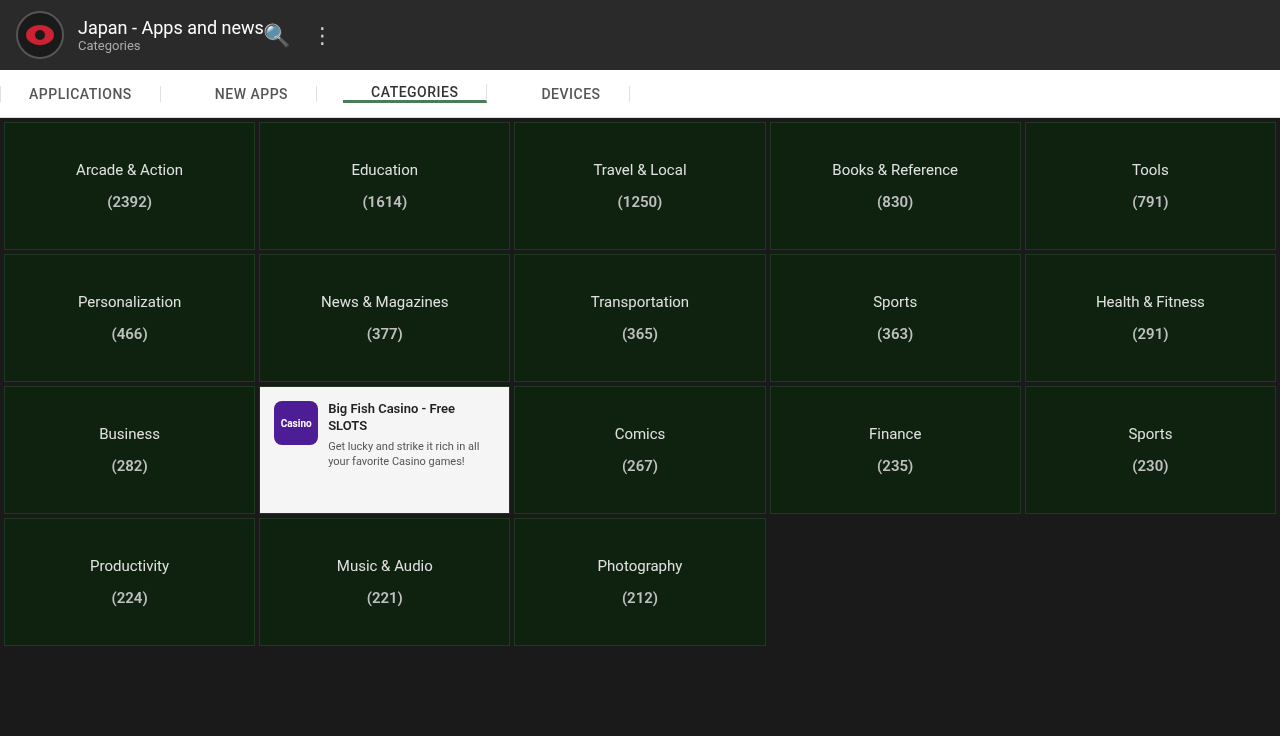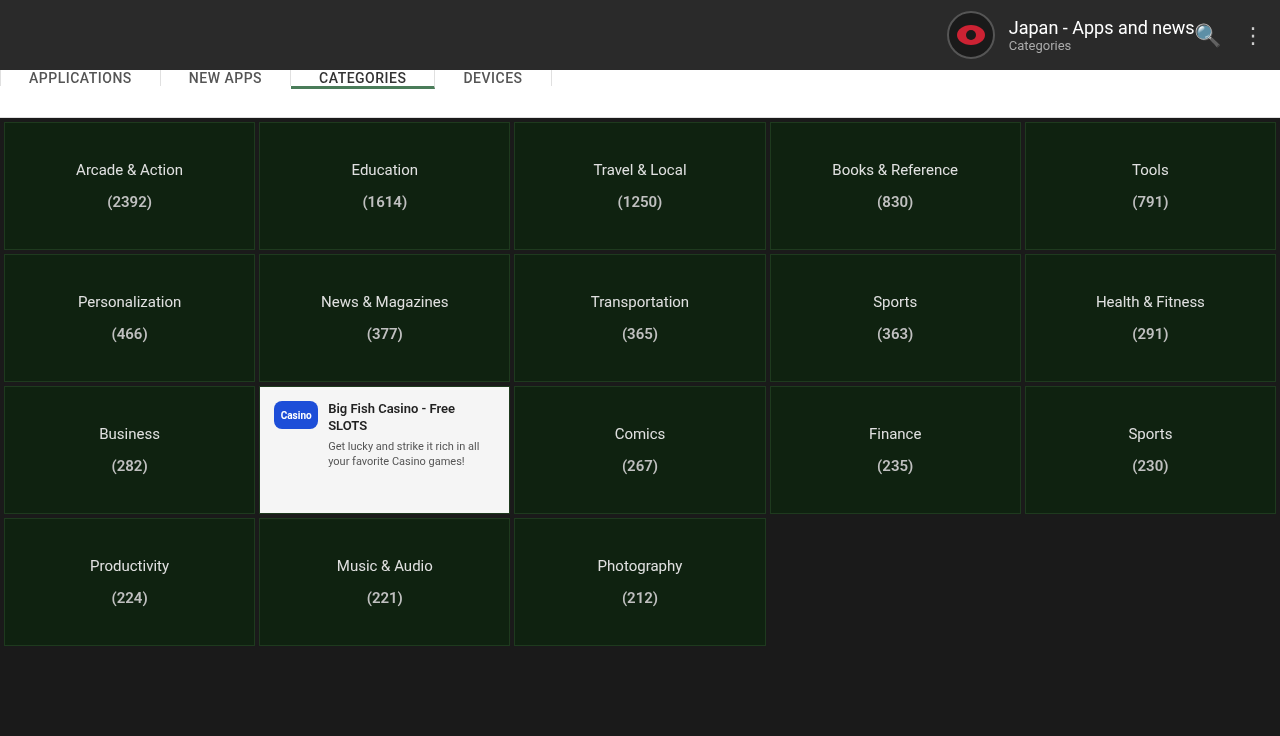--- a/index.html
+++ b/index.html
@@ -5,21 +5,21 @@
     * { margin: 0; padding: 0; box-sizing: border-box; }
     body { background: #1a1a1a; font-family: 'Roboto', Arial, sans-serif; width: 1280px; height: 736px; overflow: hidden; }
 
     
     .header {
       background: #2a2a2a;
       height: 70px;
       display: flex;
       align-items: center;
       padding: 0 16px;
-      justify-content: flex-end;
+      justify-content: flex-start;
     }
     .header-left {
       display: flex;
       align-items: center;
       gap: 14px;
     }
     .logo {
       width: 48px;
       height: 48px;
       border-radius: 50%;
@@ -70,22 +70,23 @@
       color: #cccccc;
       font-size: 22px;
       cursor: pointer;
     }
 
     
     .nav-tabs {
       background: #ffffff;
       height: 48px;
       display: flex;
-      align-items: flex-start;
+      align-items: center;
       border-bottom: 1px solid #e0e0e0;
+      gap: 26px;
     }
     .nav-tab {
       display: flex;
       align-items: center;
       padding: 0 28px;
       font-size: 14px;
       font-weight: 500;
       color: #555555;
       cursor: pointer;
       border-right: 1px solid #e0e0e0;
@@ -139,22 +140,22 @@
     .grid-cell.ad-cell {
       background: #f5f5f5;
       flex-direction: row;
       align-items: flex-start;
       justify-content: flex-start;
       padding: 14px;
       gap: 10px;
     }
     .ad-icon {
       width: 44px;
-      height: 28px;
-      background: #1d4ed8;
+      height: 44px;
+      background: #4c1d95;
       border-radius: 8px;
       display: flex;
       align-items: center;
       justify-content: center;
       flex-shrink: 0;
       font-size: 10px;
       color: white;
       font-weight: bold;
       text-align: center;
       line-height: 1.1;

